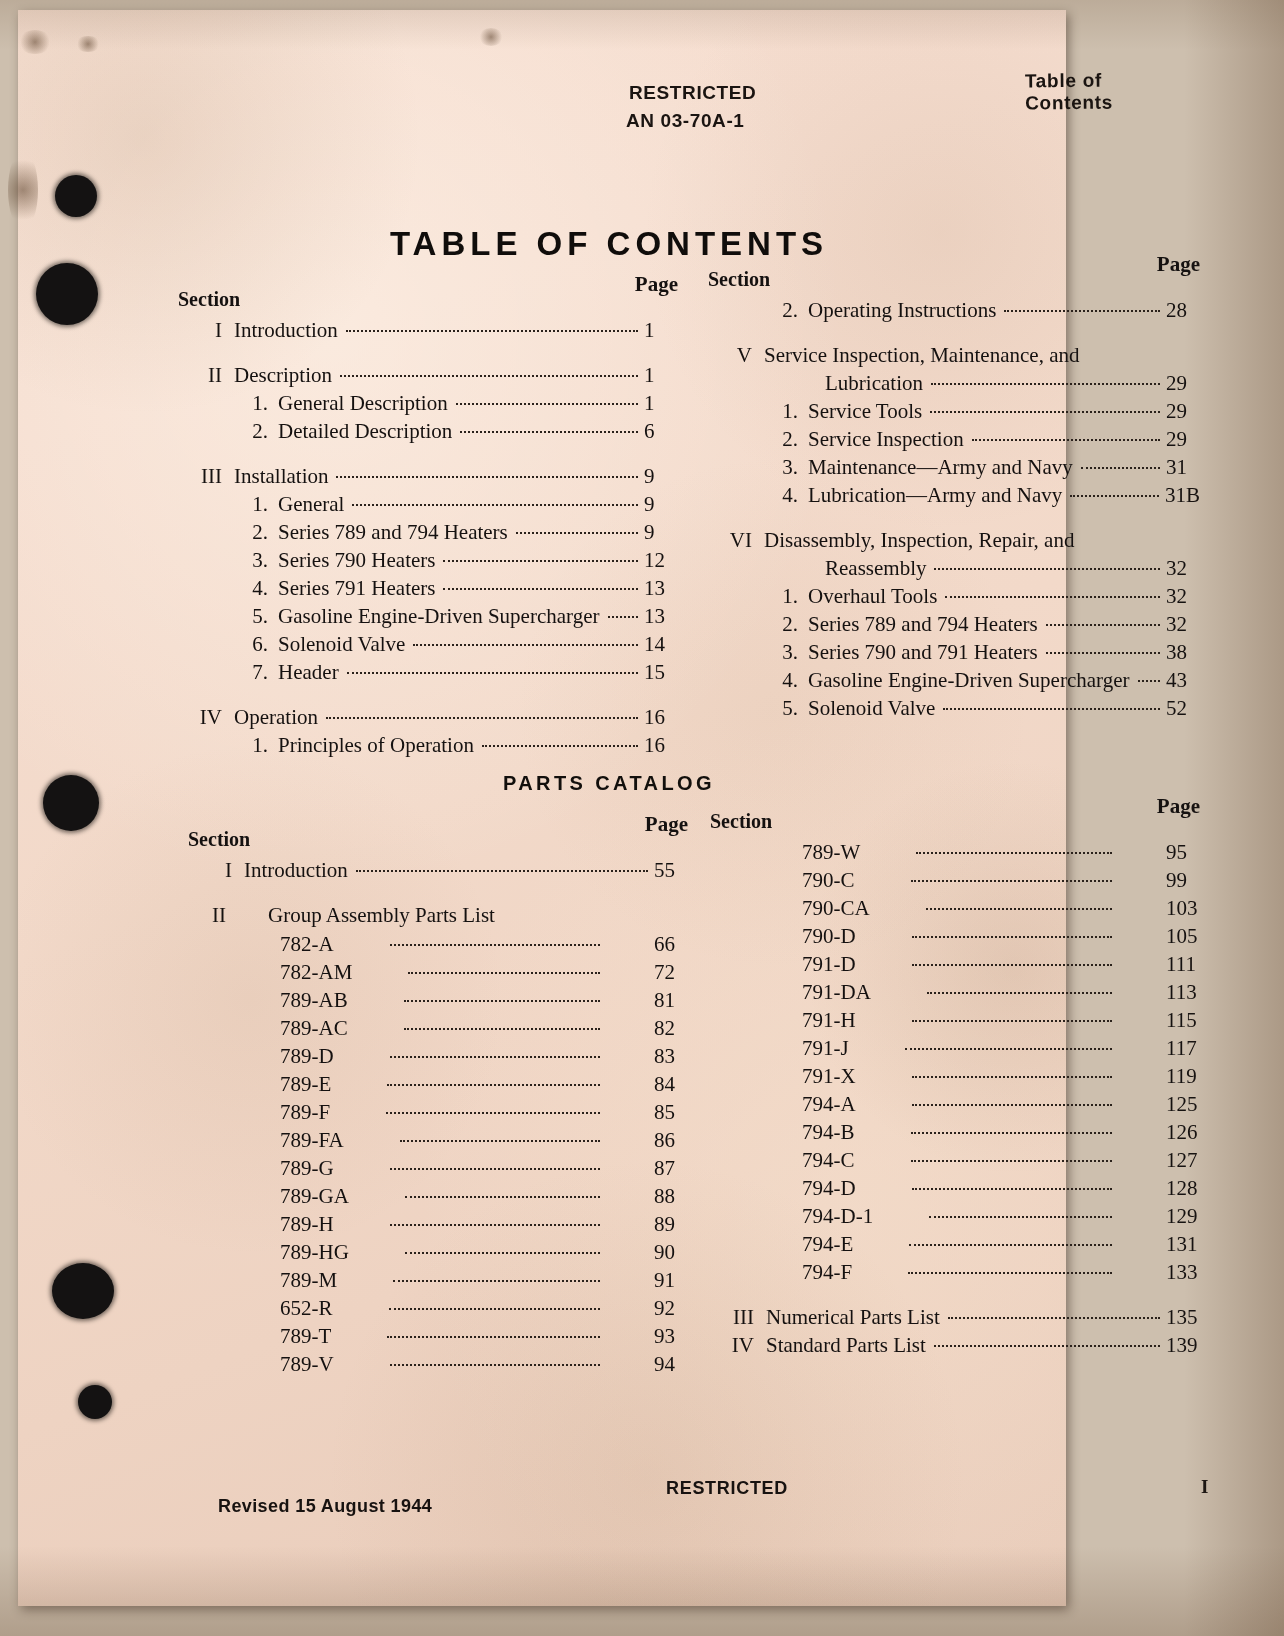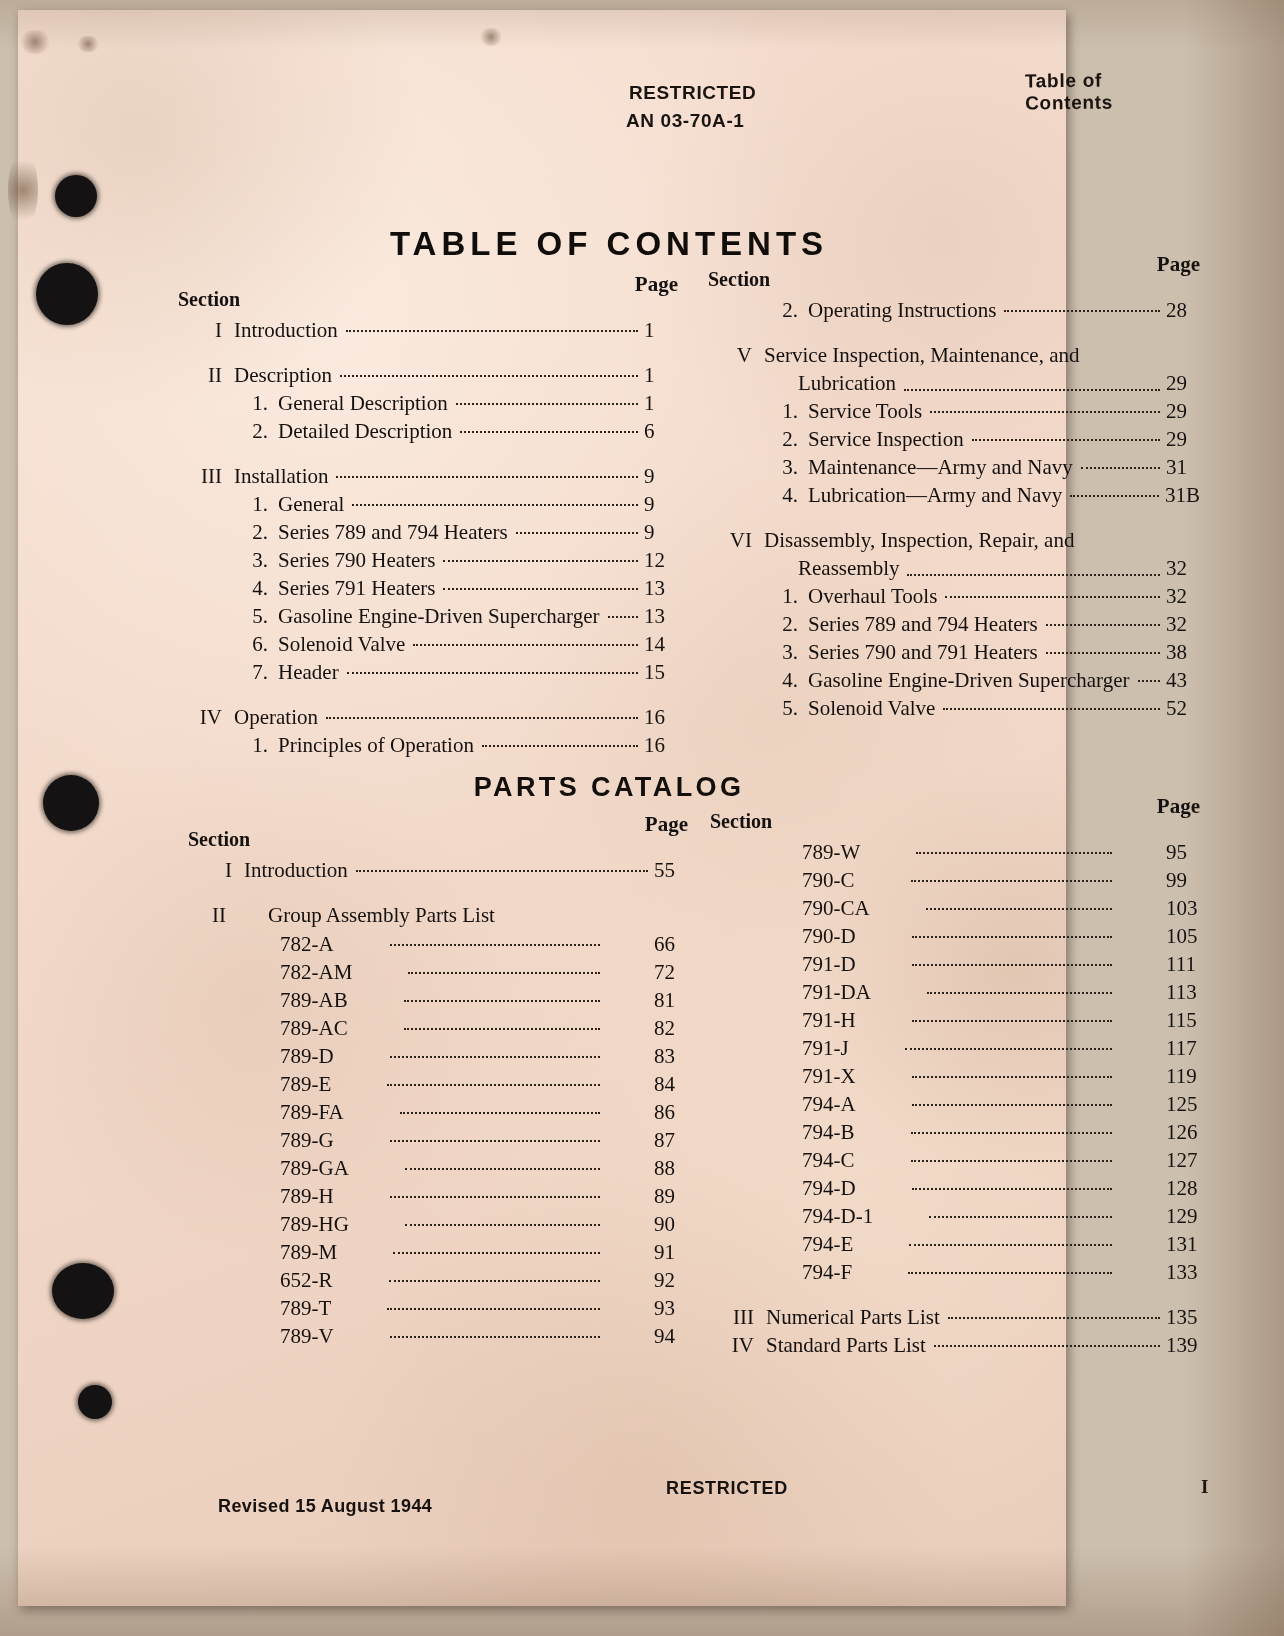--- a/index.html
+++ b/index.html
@@ -78,21 +78,21 @@
     transform:rotate(-.6deg);
   }
   .title-main {
     position:absolute; left:0; top:215px; width:1182px; text-align:center;
     font-family:"Liberation Sans", sans-serif;
     font-weight:bold; font-size:33px; letter-spacing:5px; color:#100d0b;
   }
   .title-parts {
     position:absolute; left:0; top:762px; width:1182px; text-align:center;
     font-family:"Liberation Sans", sans-serif;
-    font-weight:bold; font-size:27px; letter-spacing:3.4px; color:#120f0c;
+    font-weight:bold; font-size:20px; letter-spacing:3.4px; color:#120f0c;
   }
 
   
   .col { position:absolute; color:#151110; }
   .col-head {
     position:relative; height:30px;
     font-family:"Liberation Serif", serif; font-weight:bold; font-size:20px;
   }
   .col-head .sec { position:absolute; left:0; top:0;text-align:right; }
   .col-head .pg  { position:absolute; right:0; top:-16px; font-size:21px; }
@@ -118,21 +118,21 @@
     min-width:14px;
   }
   .rpage { flex:0 0 auto; text-align:left; min-width:34px; }
 
   
   .row.sec .rnum { width:44px; padding-right:12px; font-weight:normal; }
   
   .row.sub .rnum { width:44px; padding-right:10px; margin-left:46px; }
   .row.plain { margin-left:92px;gap:48px; }
   
-  .row.cont { margin-left:90px;align-items:flex-end; }
+  .row.cont { margin-left:117px; }
   .gap { height:17px; }
 
   .title-row {
     font-family:"Liberation Serif", serif; font-size:21px;
     margin-bottom:4px; white-space:nowrap;margin-left:24px;
   }
   .title-row .rn { display:inline-block; width:44px; padding-right:12px; }
 
   .footer-left {
     position:absolute; left:200px; top:1468px;
@@ -386,20 +386,25 @@
           </div>
           <div class="row plain">
             <span class="rlabel">789-D</span>
             <span class="leader"></span>
             <span class="rpage">83</span>
           </div>
           <div class="row plain">
             <span class="rlabel">789-E</span>
             <span class="leader"></span>
             <span class="rpage">84</span>
+          </div>
+          <div class="row plain">
+            <span class="rlabel">789-F</span>
+            <span class="leader"></span>
+            <span class="rpage">85</span>
           </div>
           <div class="row plain">
             <span class="rlabel">789-FA</span>
             <span class="leader"></span>
             <span class="rpage">86</span>
           </div>
           <div class="row plain">
             <span class="rlabel">789-G</span>
             <span class="leader"></span>
             <span class="rpage">87</span>

